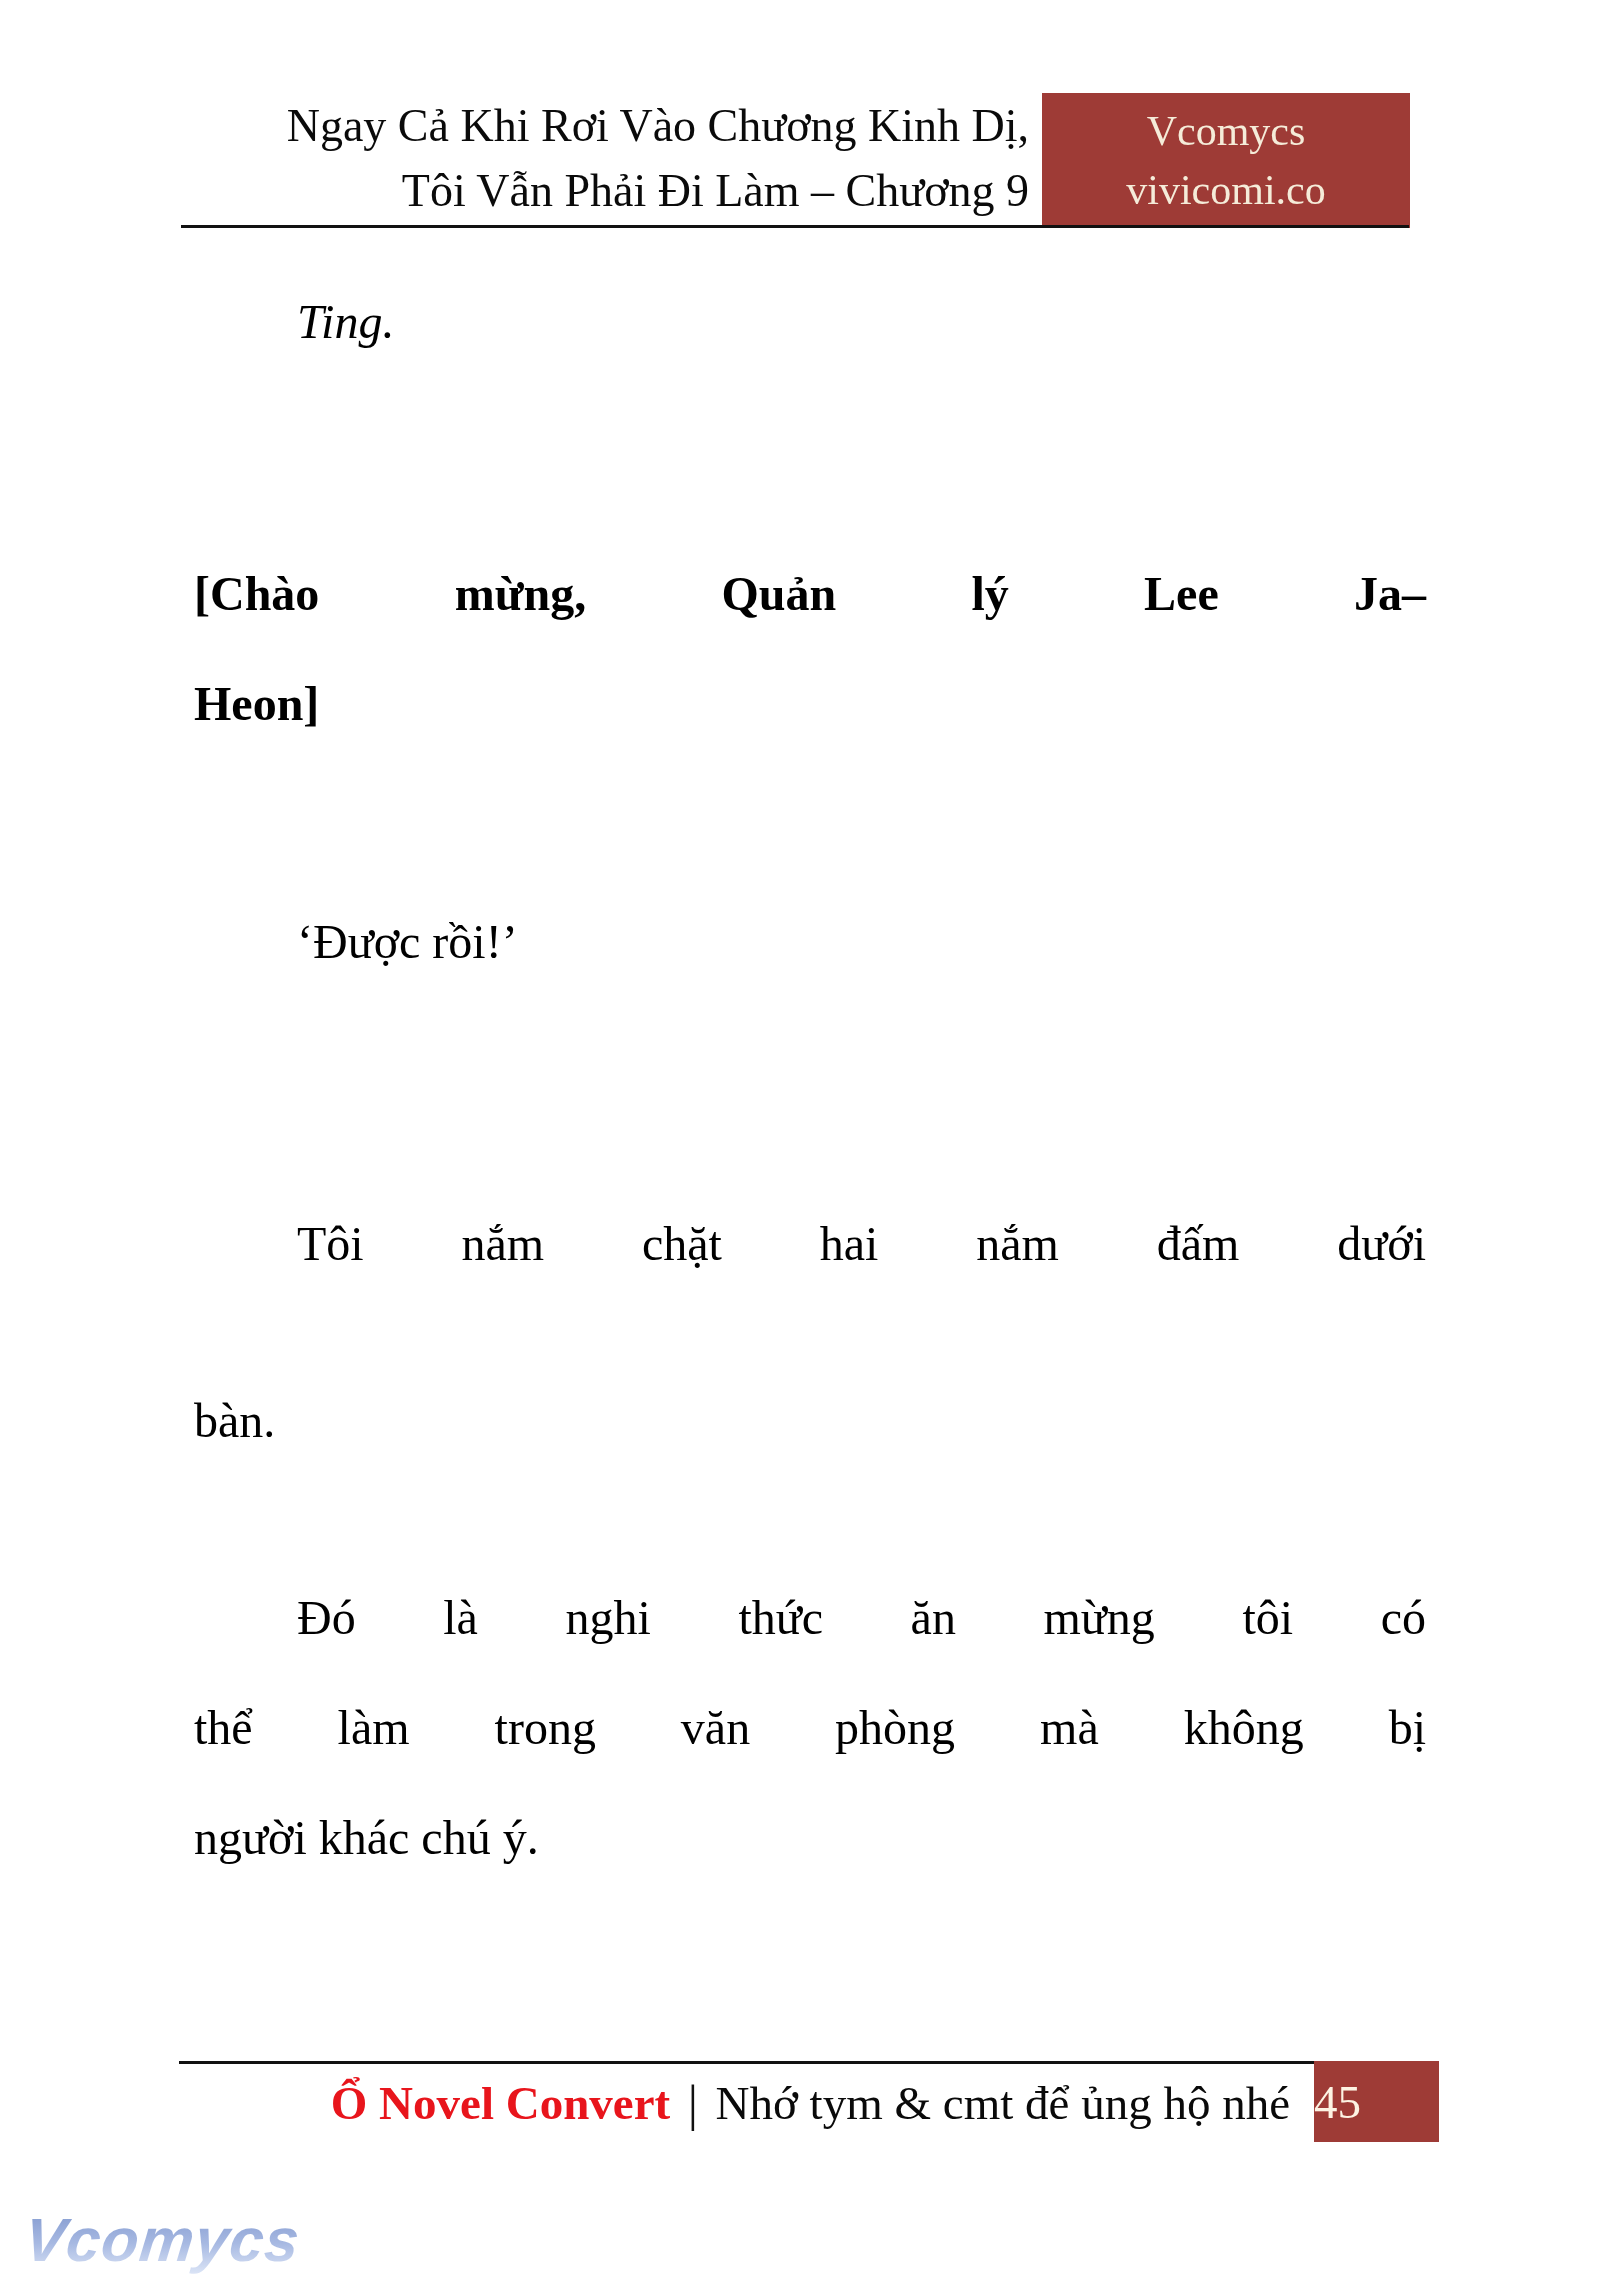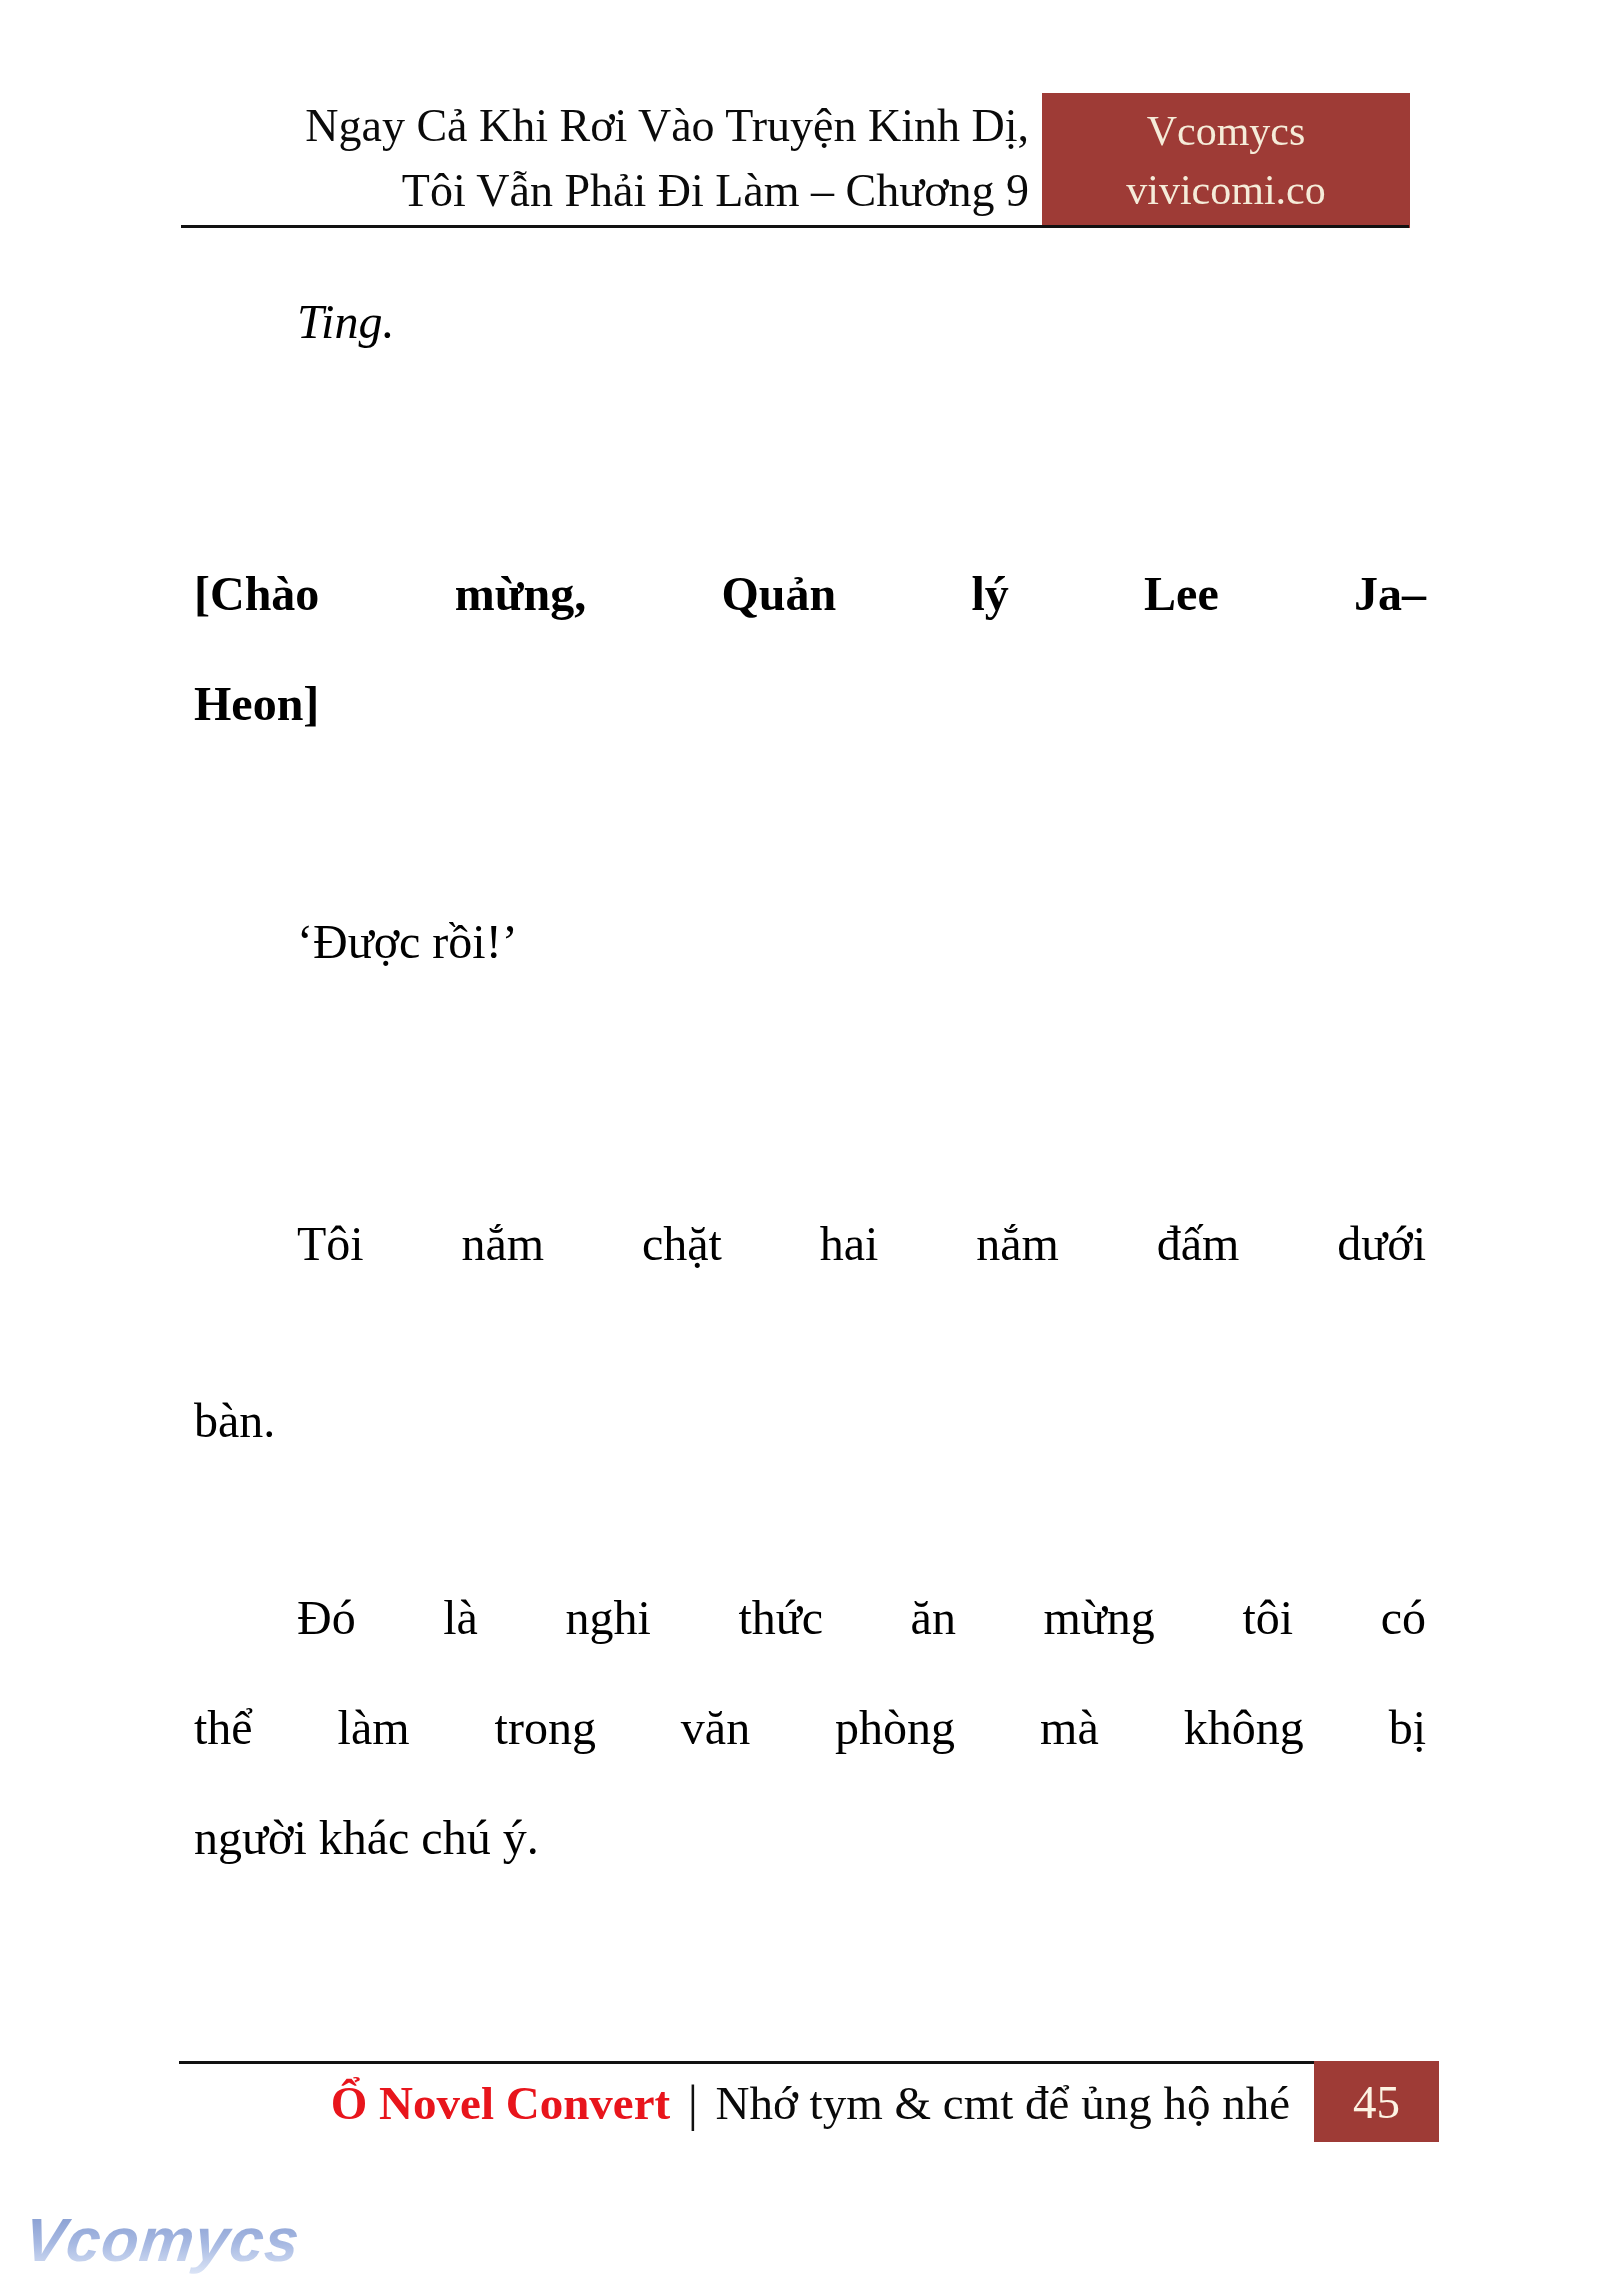--- a/index.html
+++ b/index.html
@@ -68,21 +68,21 @@
   }
   .footer-brand{ color:#e8151c; font-weight:bold; }
   .footer-sep{ color:#111; font-weight:400; margin:0 17.6px; font-size:51px; }
   .footer-note{ color:#0a0a0a; }
   .page-number-box{
     position:absolute;
     left:1314px; top:2061px;
     width:125px; height:81px;
     background:#9e3b36;
     color:#fdf3e3;
-    display:flex; align-items:center; justify-content:center;
+    display:flex; align-items:center; justify-content:flex-start;
     font-size:47px;
   }
   
   .watermark{
     position:absolute;
     left:24.5px; top:2205px;
     font-family:"Liberation Sans", sans-serif;
     font-style:italic; font-weight:bold;
     font-size:61px; letter-spacing:1px;
     transform:skewX(-6deg);
@@ -92,21 +92,21 @@
     color:transparent;
     user-select:none;
   }
 </style>
 </head>
 <body>
 
 <div class="page">
 
   <div class="chapter-title">
-    <div>Ngay Cả Khi Rơi Vào Truyện Kinh Dị,</div>
+    <div>Ngay Cả Khi Rơi Vào Chương Kinh Dị,</div>
     <div>Tôi Vẫn Phải Đi Làm – Chương 9</div>
   </div>
 
   <div class="brand-box">
     <div>Vcomycs</div>
     <div>vivicomi.co</div>
   </div>
 
   <div class="header-rule"></div>
 

